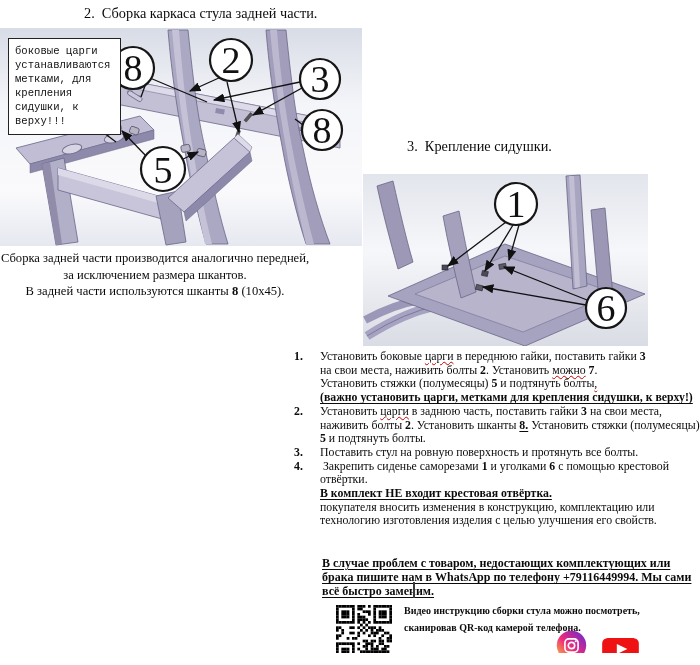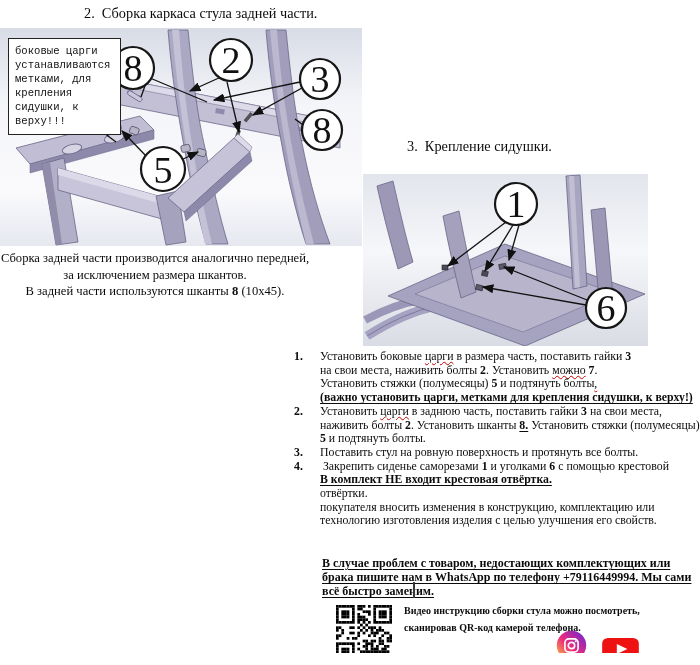--- a/index.html
+++ b/index.html
@@ -200,21 +200,21 @@
     <g class="co">
       <circle cx="243" cy="134" r="20"></circle>
       <text x="243" y="147">6</text>
     </g>
   </svg>
 
   <div class="abs instructions">
     <div class="item">
       <span class="num">1.</span>
       <div class="body">
-          <div class="rl"><span>Установить боковые </span><span class="w">царги</span><span> в размера часть, поставить гайки </span><span class="b">3</span></div>
+          <div class="rl"><span>Установить боковые </span><span class="w">царги</span><span> в переднюю гайки, поставить гайки </span><span class="b">3</span></div>
           <div class="rl"><span>на свои места, наживить болты </span><span class="b">2</span><span>. Установить </span><span class="w">можно</span><span> </span><span class="b">7</span><span>.</span></div>
           <div class="rl"><span>Установить стяжки (полумесяцы) </span><span class="b">5</span><span> и подтянуть болты</span><span class="w">,</span></div>
           <div class="rl"><span class="b u">(важно установить царги, метками для крепления сидушки, к верху!)</span></div>
         </div>
     </div>
     <div class="item">
       <span class="num">2.</span>
       <div class="body">
           <div class="rl"><span>Установить </span><span class="w">царги</span><span> в заднюю часть, поставить гайки </span><span class="b">3</span><span> на свои места,</span></div>
           <div class="rl"><span>наживить болты </span><span class="b">2</span><span>. Установить шканты </span><span class="b u">8.</span><span> Установить стяжки (полумесяцы)</span></div>
@@ -224,22 +224,22 @@
     <div class="item">
       <span class="num">3.</span>
       <div class="body">
           <div class="rl"><span>Поставить стул на ровную поверхность и протянуть все болты.</span></div>
         </div>
     </div>
     <div class="item">
       <span class="num">4.</span>
       <div class="body">
           <div class="rl"><span> Закрепить сиденье саморезами </span><span class="b">1</span><span> и уголками </span><span class="b">6</span><span> с помощью крестовой</span></div>
+          <div class="rl"><span>отвёртки.</span></div>
           <div class="rl"><span class="b u">В комплект НЕ входит крестовая отвёртка.</span></div>
-          <div class="rl"><span>отвёртки.</span></div>
           <div class="rl"><span>покупателя вносить изменения в конструкцию, комплектацию или</span></div>
           <div class="rl"><span>технологию изготовления изделия с целью улучшения его свойств.</span></div>
         </div>
     </div>
   </div>
 
   <div class="abs whatsapp">
       <div class="rl"><span class="b u">В случае проблем с товаром, недостающих комплектующих или</span></div>
       <div class="rl"><span class="b u">брака пишите нам в WhatsApp по телефону +79116449994. Мы сами</span></div>
       <div class="rl"><span class="b u">всё быстро заменим.</span></div>

